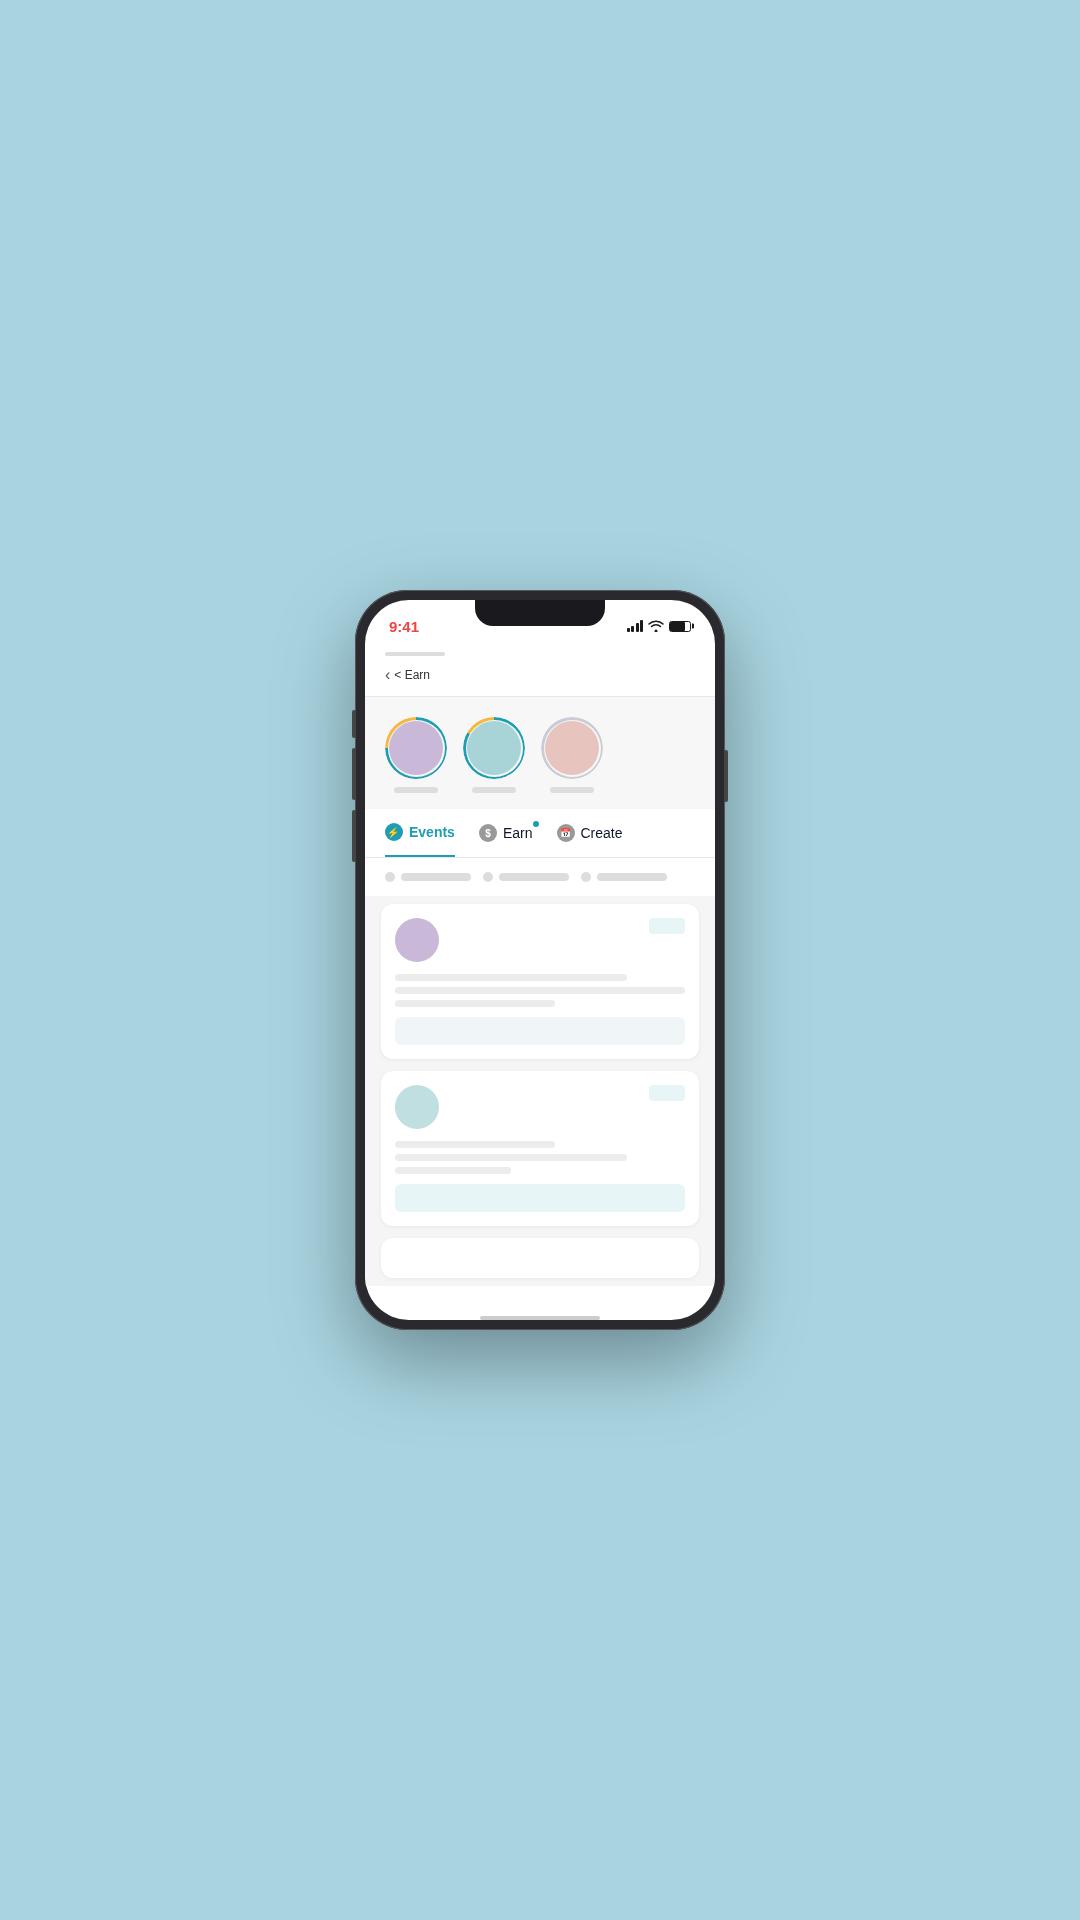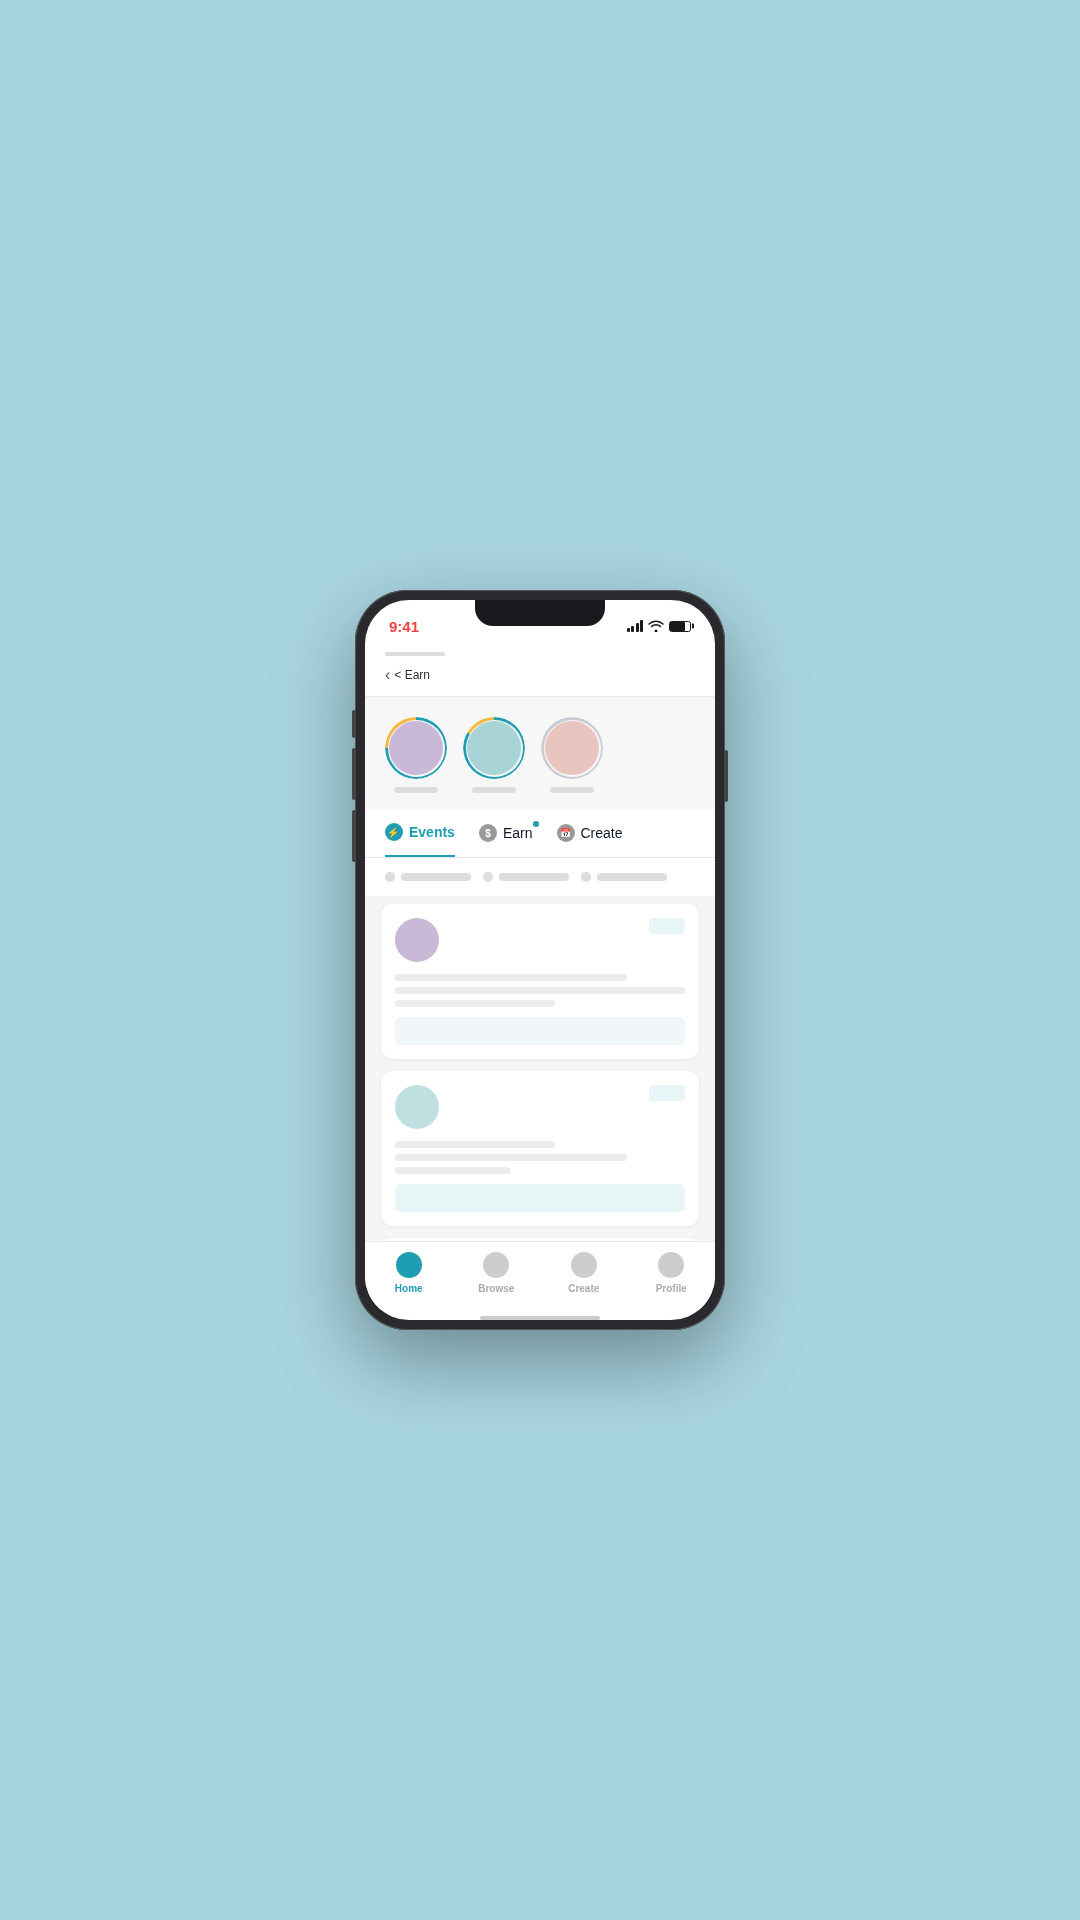--- a/index.html
+++ b/index.html
@@ -584,34 +584,16 @@
           <div class="card-action" style="background:#e8f5f7;"></div>
         </div>
 
         <div class="card" style="height:40px;overflow:hidden;">
           
         </div>
       </div>
 
     </div>
 
-    <div class="bottom-nav">
-      <div class="nav-item">
-        <div class="nav-dot active"></div>
-        <span class="nav-label active">Home</span>
-      </div>
-      <div class="nav-item">
-        <div class="nav-dot inactive"></div>
-        <span class="nav-label inactive">Browse</span>
-      </div>
-      <div class="nav-item">
-        <div class="nav-dot inactive"></div>
-        <span class="nav-label inactive">Create</span>
-      </div>
-      <div class="nav-item">
-        <div class="nav-dot inactive"></div>
-        <span class="nav-label inactive">Profile</span>
-      </div>
-    </div>
     <div class="home-indicator"></div>
 
   </div>
 </div>
 
 </body></html>

